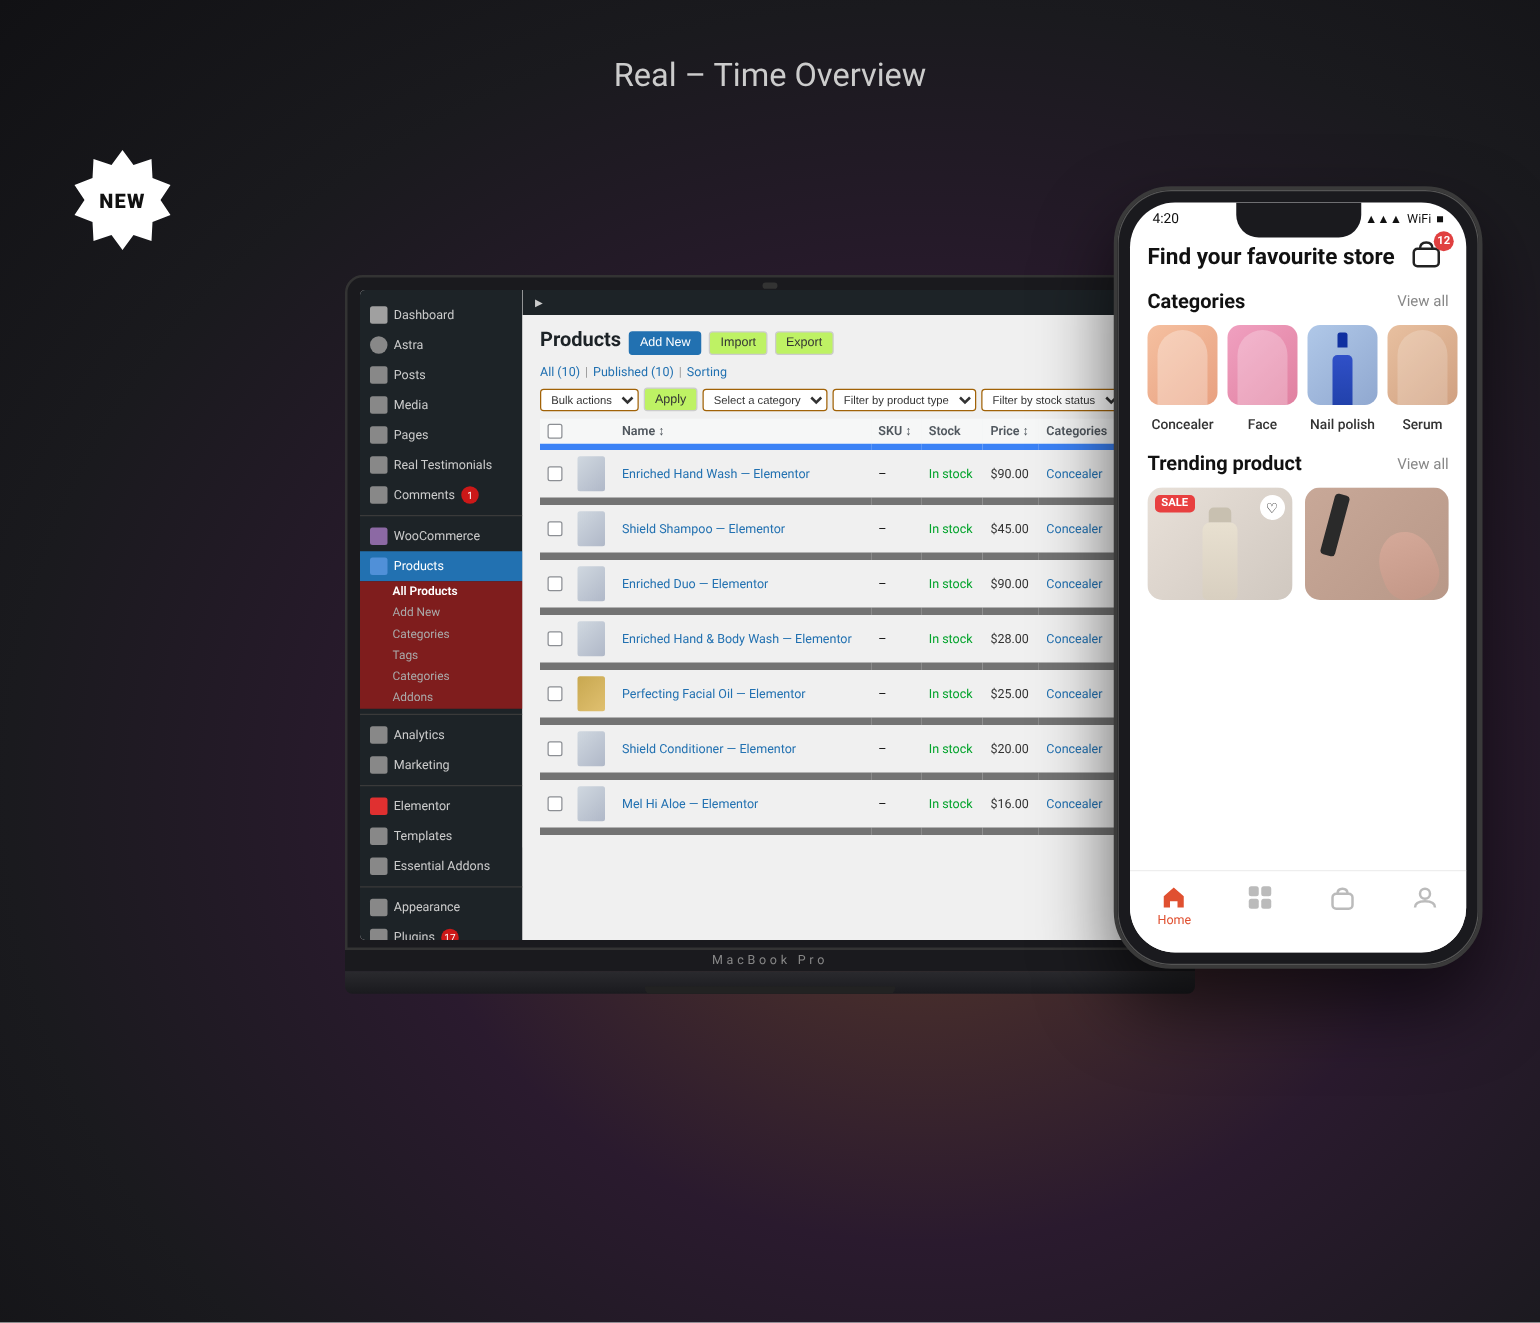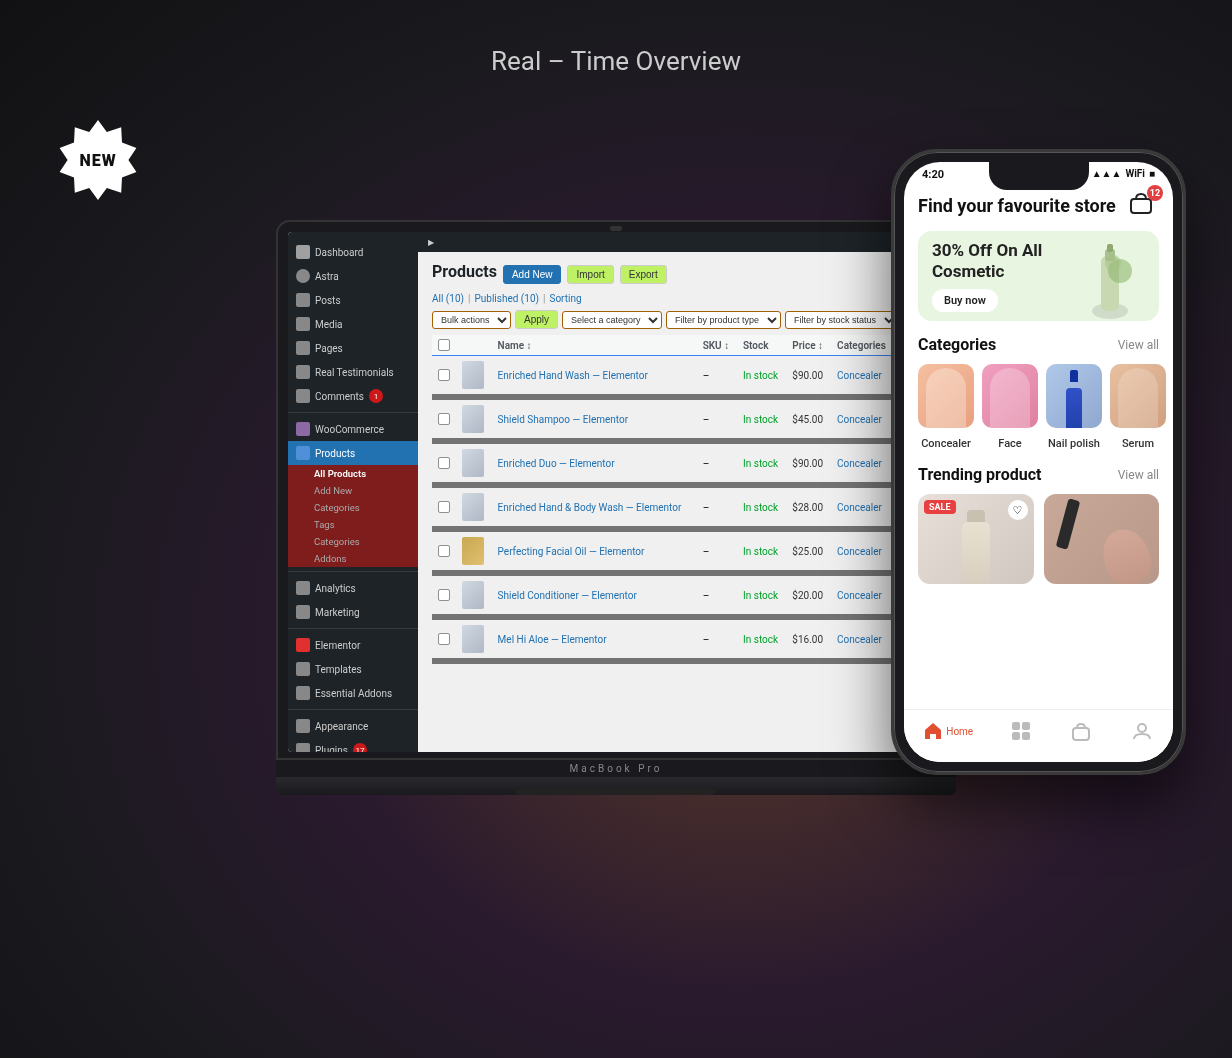--- a/index.html
+++ b/index.html
@@ -262,21 +262,21 @@
       background: #fff;
       color: #333;
     }
     .wp-table {
       width: 100%;
       border-collapse: collapse;
       font-size: 10px;
     }
     .wp-table th {
       background: #f6f7f7;
-      border-bottom: 1px solid #3b82f6;
+      border-bottom: 5px solid #3b82f6;
       padding: 4px 6px;
       text-align: left;
       font-size: 10px;
       color: #50575e;
       font-weight: 600;
     }
     .wp-table td {
       padding: 5px 6px;
       border-bottom: 6px solid #737373;
       vertical-align: middle;
@@ -347,24 +347,24 @@
       transform: translateX(-50%);
       width: 100px;
       height: 28px;
       background: #1a1a1e;
       border-radius: 0 0 18px 18px;
       z-index: 10;
     }
     .phone-status-bar {
       display: flex;
       justify-content: space-between;
-      align-items: flex-start;
+      align-items: flex-end;
       padding: 6px 18px 0 18px;
       font-size: 11px;
-      font-weight: 700;
+      font-weight: 400;
       color: #111;
       position: relative;
       z-index: 5;
     }
     .phone-status-right {
       display: flex;
       gap: 4px;
       align-items: center;
       font-size: 10px;
     }
@@ -558,21 +558,21 @@
       left: 0;
       right: 0;
       background: #fff;
       border-top: 1px solid #eee;
       display: flex;
       justify-content: space-around;
       padding: 10px 0 20px 0;
     }
     .nav-item {
       display: flex;
-      flex-direction: row;
+      flex-direction: column;
       align-items: center;
       gap: 2px;
     }
     .nav-icon {
       width: 22px;
       height: 22px;
       display: flex;
       align-items: center;
       justify-content: center;
     }
@@ -942,37 +942,20 @@
             <div class="cart-icon-badge">
               <svg width="28" height="28" viewBox="0 0 28 28">
                 <rect x="4" y="10" width="20" height="14" rx="3" fill="none" stroke="#222" stroke-width="2"></rect>
                 <path d="M9 10 Q9 5 14 5 Q19 5 19 10" fill="none" stroke="#222" stroke-width="2"></path>
               </svg>
               <div class="cart-badge-num">12</div>
             </div>
           </div>
 
 
-          <div class="phone-banner">
-            <div class="banner-text-part">
-              <div class="discount">30% Off On All Cosmetic</div>
-              <div class="banner-btn">Buy now</div>
-            </div>
-            <div class="banner-img-area">
-              
-              <svg width="70" height="80" viewBox="0 0 70 80">
-                <ellipse cx="35" cy="70" rx="18" ry="8" fill="rgba(0,0,0,0.1)"></ellipse>
-                <rect x="26" y="15" width="18" height="55" rx="6" fill="#c8d8b0"></rect>
-                <rect x="30" y="8" width="10" height="12" rx="3" fill="#a8c090"></rect>
-                <rect x="32" y="3" width="6" height="8" rx="2" fill="#90a870"></rect>
-                <circle cx="45" cy="30" r="12" fill="#90b870" opacity="0.6"></circle>
-                <circle cx="38" cy="22" r="8" fill="#a0c080" opacity="0.5"></circle>
-              </svg>
-            </div>
-          </div>
 
           <div class="section-header">
             <span class="section-title">Categories</span>
             <span class="view-all-btn">View all</span>
           </div>
           <div class="categories-grid">
             <div class="category-item">
               <div class="category-img cat-concealer">
                 <div class="person-shape"></div>
               </div>

